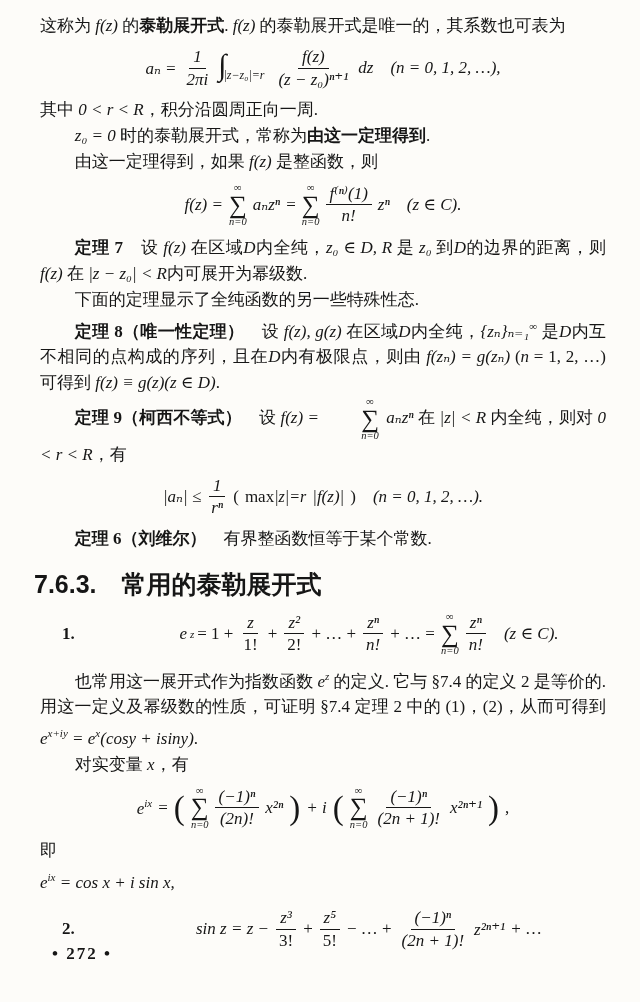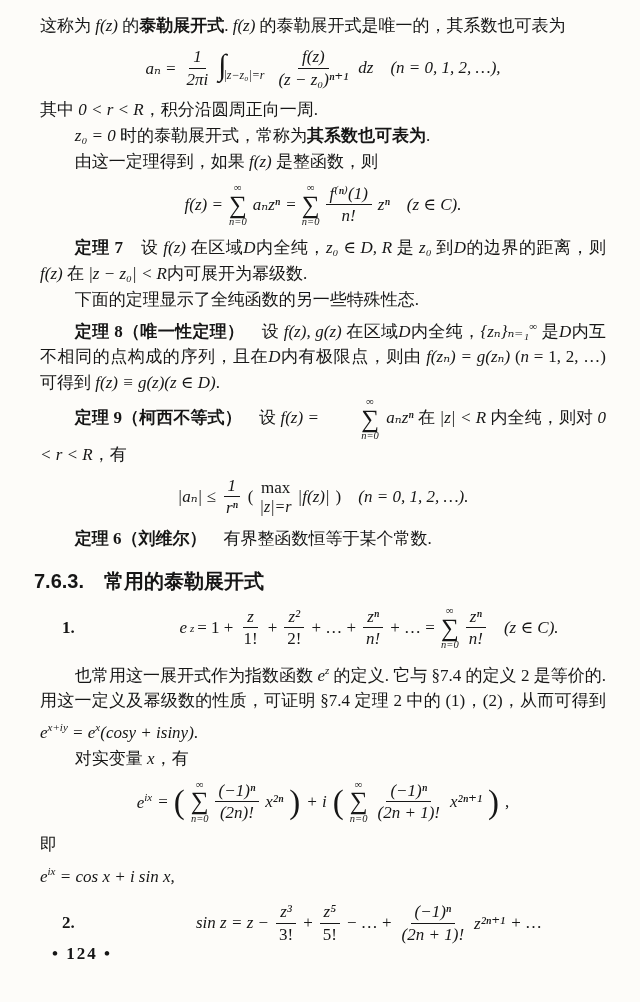--- a/index.html
+++ b/index.html
@@ -26,32 +26,32 @@
   .frac{display:inline-flex;flex-direction:column;align-items:center;vertical-align:middle;margin:0 3px;}
   .frac .num{display:block;padding:1px 4px;border-bottom:1.3px solid #161616;line-height:1.15;text-align:center;}
   .frac .den{display:block;padding:1px 4px;line-height:1.15;text-align:center;}
   .sum{display:inline-flex;flex-direction:column;align-items:center;line-height:1;vertical-align:middle;margin:0 3px;}
   .sum .lim{font-size:10.5px;font-style:italic;line-height:1.1;}
   .sum .sigma{font-size:25px;line-height:.9;font-style:normal;}
   .sum.inline{vertical-align:middle;}
   .intwrap{white-space:nowrap;}
   .intsign{font-size:30px;line-height:.8;vertical-align:middle;}
   .intsub{font-size:12px;font-style:italic;vertical-align:-10px;margin-left:-3px;margin-right:4px;}
-  .underop{display:inline-flex;flex-direction:column;align-items:center;vertical-align:middle;line-height:1;}
+  .underop{display:inline-flex;flex-direction:row;align-items:center;vertical-align:middle;line-height:1;}
   .underop .op{font-style:normal;line-height:1.1;}
   .underop .under{font-size:16px;font-style:italic;line-height:1.1;text-align:right;}
   .bp{font-size:33px;font-weight:400;line-height:.8;vertical-align:middle;}
   .cond{margin-left:14px !important;}
   
   .thm{margin-top:2px;}
   .thm9{margin-top:6px;}
   .thm10{margin-top:6px;}
   
   .section-title{
-    font-size:20px;font-weight:bold;margin:16px 0 10px -6px;
+    font-size:25px;font-weight:bold;margin:16px 0 10px -6px;
     font-family:"Liberation Sans","DejaVu Sans",sans-serif;
   }
   
   .item{display:flex;align-items:center;margin:6px 0;font-size:17px;}
   .item-label{flex:0 0 70px;text-align:left;padding-left:22px;font-weight:bold;}
   .item-body{flex:1;display:flex;align-items:center;justify-content:center;white-space:nowrap;}
   .item-body>span{margin:0 3px;}
   .center{text-align:center;}
   .footer{position:absolute;left:52px;top:944px;font-size:17px;font-weight:bold;letter-spacing:2px;}
 </style>
@@ -73,21 +73,21 @@
     </span>
     <span class="frac">
       <span class="num it">f(z)</span>
       <span class="den it">(z − z₀)ⁿ⁺¹</span>
     </span>
     <span class="it">dz</span>
     <span class="it cond">(n = 0, 1, 2, …),</span>
   </div>
 
   <p class="line"><span>其中 </span><span class="ital">0 &lt; r &lt; R</span><span>，积分沿圆周正向一周.</span></p>
-  <p class="line indent"><span class="ital">z₀ = 0</span><span> 时的泰勒展开式，常称为</span><span class="bold">其系数也可表为</span><span>.</span></p>
+  <p class="line indent"><span class="ital">z₀ = 0</span><span> 时的泰勒展开式，常称为</span><span class="bold">由这一定理得到</span><span>.</span></p>
   <p class="line indent"><span>由这一定理得到，如果 </span><span class="ital">f(z)</span><span> 是整函数，则</span></p>
 
   <div class="formula">
     <span class="it">f(z) =</span>
     <span class="sum">
       <span class="lim">∞</span>
       <span class="sigma">∑</span>
       <span class="lim">n=0</span>
     </span>
     <span class="it">aₙzⁿ</span>
@@ -226,15 +226,15 @@
       <span>− … +</span>
       <span class="frac">
         <span class="num it">(−1)ⁿ</span>
         <span class="den it">(2n + 1)!</span>
       </span>
       <span class="it">z²ⁿ⁺¹</span>
       <span>+ …</span>
     </span>
   </div>
 
-  <div class="footer">• 124 •</div>
+  <div class="footer">• 272 •</div>
 
 </div>
 
 </body></html>

